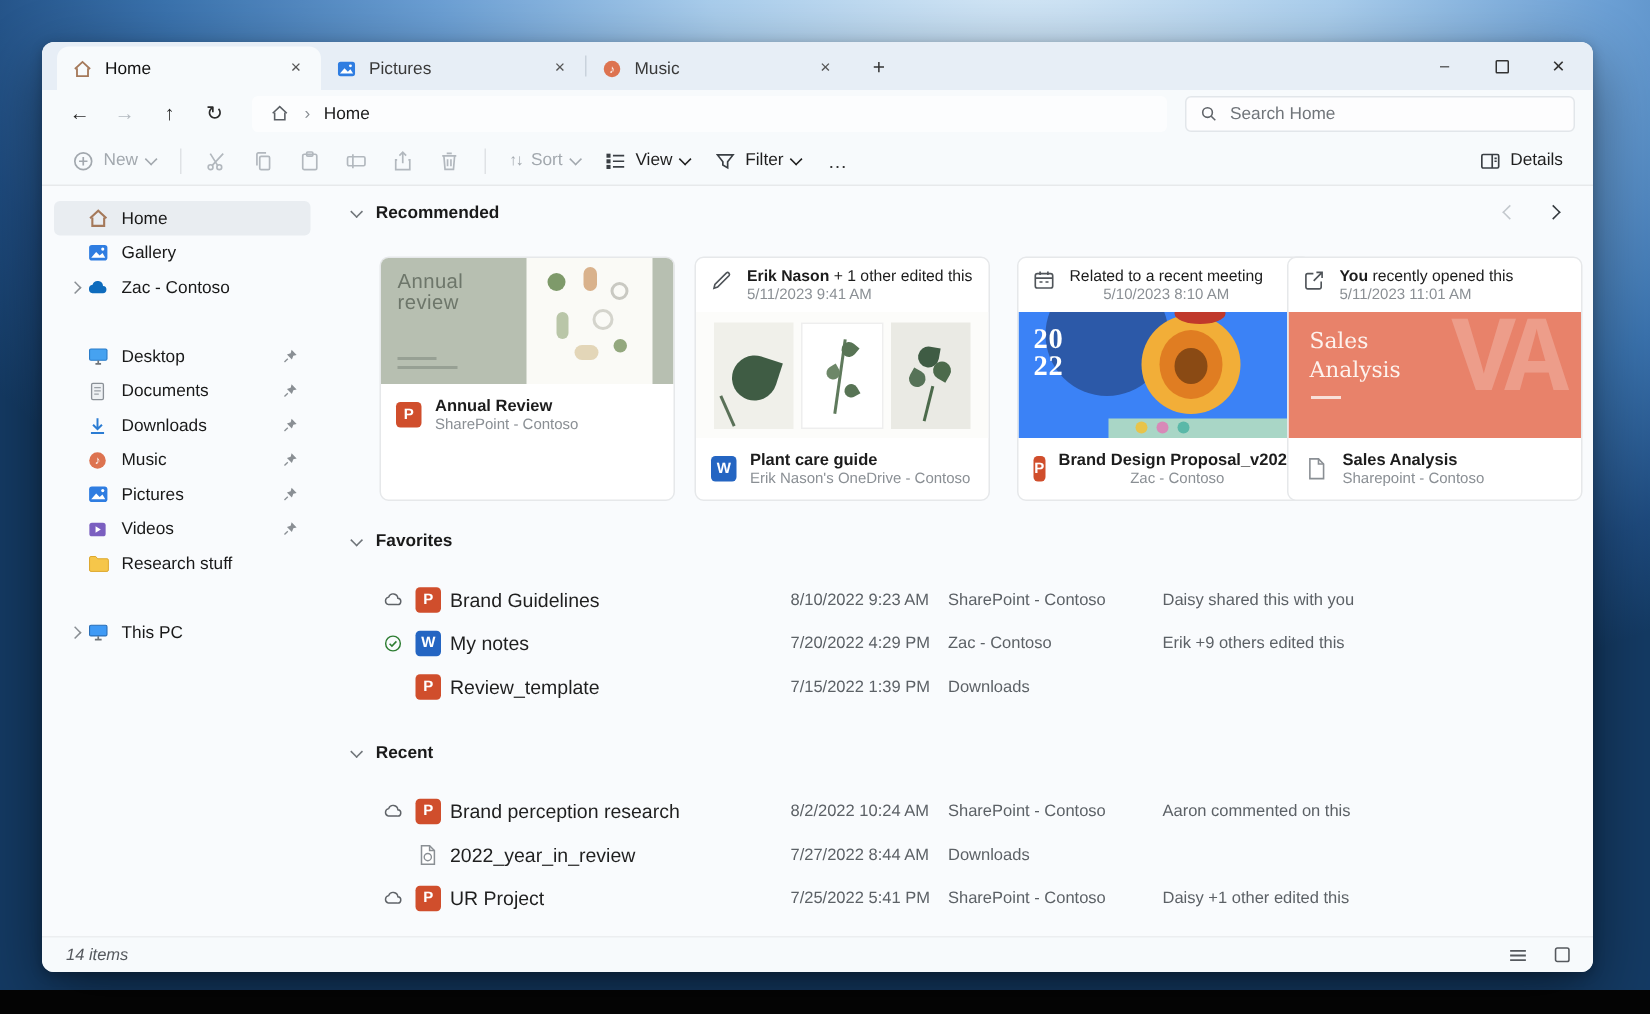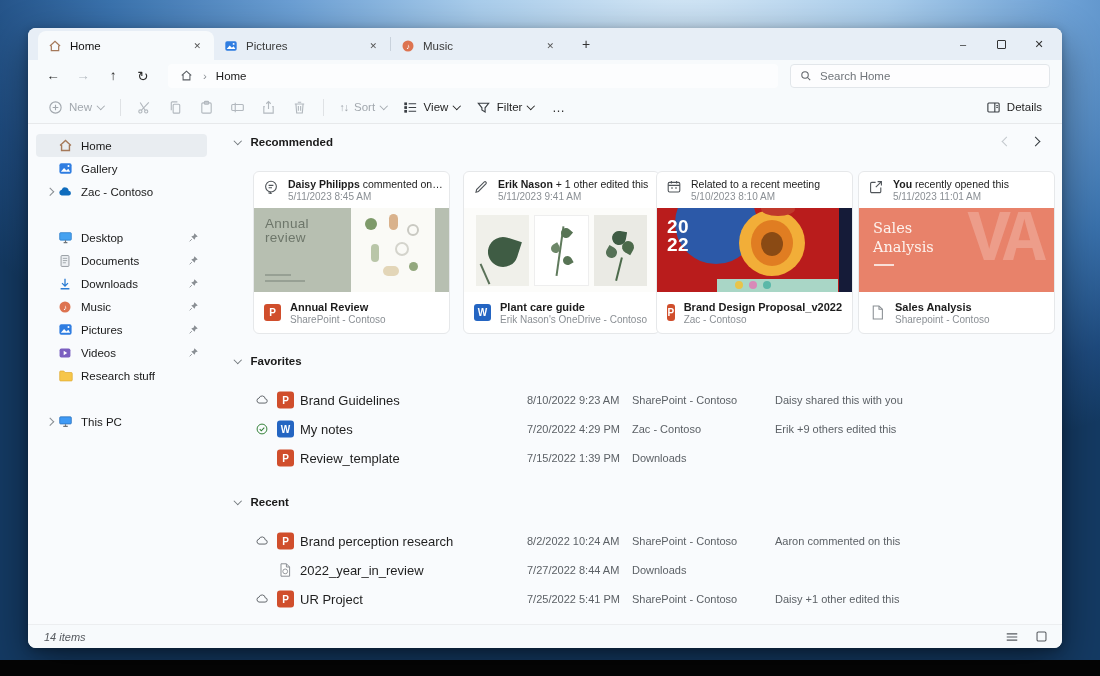--- a/index.html
+++ b/index.html
@@ -100,21 +100,21 @@
   .t1-title { position:absolute; left:11px; top:9px; font-size:13.5px; color:#6d766a; line-height:1.05; letter-spacing:.3px; }
   .t1-bar { position:absolute; left:11px; height:2px; background:#97a094; }
   .t1-panel { position:absolute; right:14px; top:0; bottom:0; width:84px; background:#fafaf6; }
   .t1-dot { position:absolute; border-radius:50%; }
 
   .thumb-plant { background:#fcfcfa; display:flex; gap:5px; padding:7px 12px 6px 12px; }
   .t2-panel { flex:1; border:1px solid #ececе7; position:relative; }
   .t2-a { background:#f0f0ea; } .t2-b { background:#ffffff; border:1px solid #eee; } .t2-c { background:#eaeae4; }
   .t2-leaf { position:absolute; border-radius:50% 0 50% 50%; background:#3f5c44; }
 
-  .thumb-2022 { background:#b91c1c; }
+  .thumb-2022 { background:#3b82f6;font-family:Liberation Serif, serif; }
   .t3-circle { position:absolute; left:18px; top:-26px; width:82px; height:82px; border-radius:50%; background:#2c59a8; }
   .t3-year { position:absolute; left:10px; top:10px; color:#fff; font-weight:700; font-size:19px; line-height:.95; letter-spacing:.5px; }
   .t3-torus { position:absolute; left:82px; top:2px; width:66px; height:66px; border-radius:50%; background:#f2ae38; }
   .t3-torus-in { position:absolute; left:12px; top:10px; width:42px; height:46px; border-radius:50%; background:#e07d22; }
   .t3-torus-hole { position:absolute; left:10px; top:12px; width:22px; height:24px; border-radius:50%; background:#8a4a14; }
   .t3-red { position:absolute; left:104px; top:-6px; width:34px; height:14px; border-radius:50%; background:#c0392b; }
   .t3-strip { position:absolute; left:60px; right:14px; bottom:0; height:13px; background:#a9d6c6; }
   .t3-dot { position:absolute; bottom:3px; width:8px; height:8px; border-radius:50%; }
   .t3-edge { position:absolute; right:0; top:0; bottom:0; width:13px; background:#151b38; }
 
@@ -493,33 +493,20 @@
       <div class="carousel-arrows">
         <span class="car-btn disabled">
             <span class="chv left big"></span>
           </span>
         <span class="car-btn">
             <span class="chv right big"></span>
           </span>
       </div>
 
       <div class="card" style="left:38px;">
-        <div class="card-head">
-          <span class="card-head-icon">
-            <svg viewBox="0 0 16 16" width="16" height="16" fill="none" stroke="#4f5459" stroke-width="1.1">
-                <circle cx="8" cy="7.6" r="5.4"></circle>
-                <path d="M5.4 13.8c1 .5 2 .6 2.6.6l-1-1.6"></path>
-                <path d="M5.6 6.4h4.8M5.6 8.8h3.4"></path>
-              </svg>
-          </span>
-          <div>
-            <div class="ch-line1"><b>Daisy Philipps</b><span> commented on…</span></div>
-            <div class="ch-line2">5/11/2023 8:45 AM</div>
-          </div>
-        </div>
         <div class="thumb thumb-annual">
           <div class="t1-title"><span>Annual</span><br><span>review</span></div>
           <div class="t1-bar" style="bottom:16px; width:26px;"></div>
           <div class="t1-bar" style="bottom:10px; width:40px;"></div>
           <div class="t1-panel">
             <div class="t1-dot" style="left:14px; top:10px; width:12px; height:12px; background:#7e9a6a;"></div>
             <div class="t1-dot" style="left:38px; top:6px; width:9px; height:16px; border-radius:5px; background:#d9b28c;"></div>
             <div class="t1-dot" style="left:56px; top:16px; width:12px; height:12px; border:2px solid #c9c9c2; background:transparent;"></div>
             <div class="t1-dot" style="left:20px; top:36px; width:8px; height:18px; border-radius:4px; background:#b9c6a8;"></div>
             <div class="t1-dot" style="left:44px; top:34px; width:14px; height:14px; border:2px solid #d4d4cc; background:transparent;"></div>
@@ -568,21 +555,21 @@
         </div>
         <div class="card-foot">
           <span class="ficon word">W</span>
           <div>
             <div class="cf-name">Plant care guide</div>
             <div class="cf-src">Erik Nason's OneDrive - Contoso</div>
           </div>
         </div>
       </div>
 
-      <div class="card" style="left:441px;">
+      <div class="card" style="left:463px;text-align:center;">
         <div class="card-head">
           <span class="card-head-icon">
             <svg viewBox="0 0 16 16" width="16" height="16" fill="none" stroke="#4f5459" stroke-width="1.1">
                 <rect x="2.2" y="3.4" width="11.6" height="9.6" rx="1.4"></rect>
                 <path d="M2.2 6.4h11.6M5.4 2v2.4M10.6 2v2.4M5 9h2M9 9h2"></path>
               </svg>
           </span>
           <div>
             <div class="ch-line1"><b></b><span>Related to a recent meeting</span></div>
             <div class="ch-line2">5/10/2023 8:10 AM</div>

